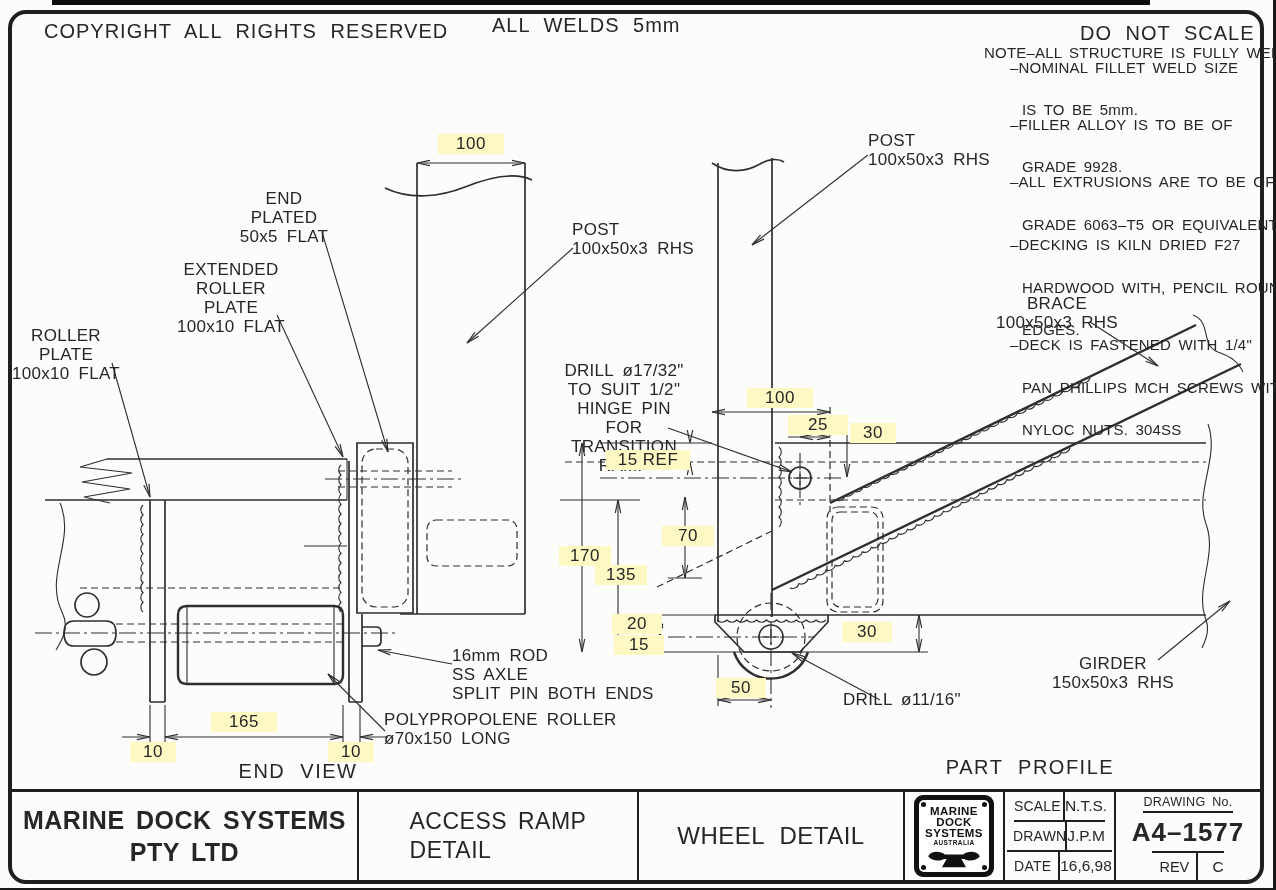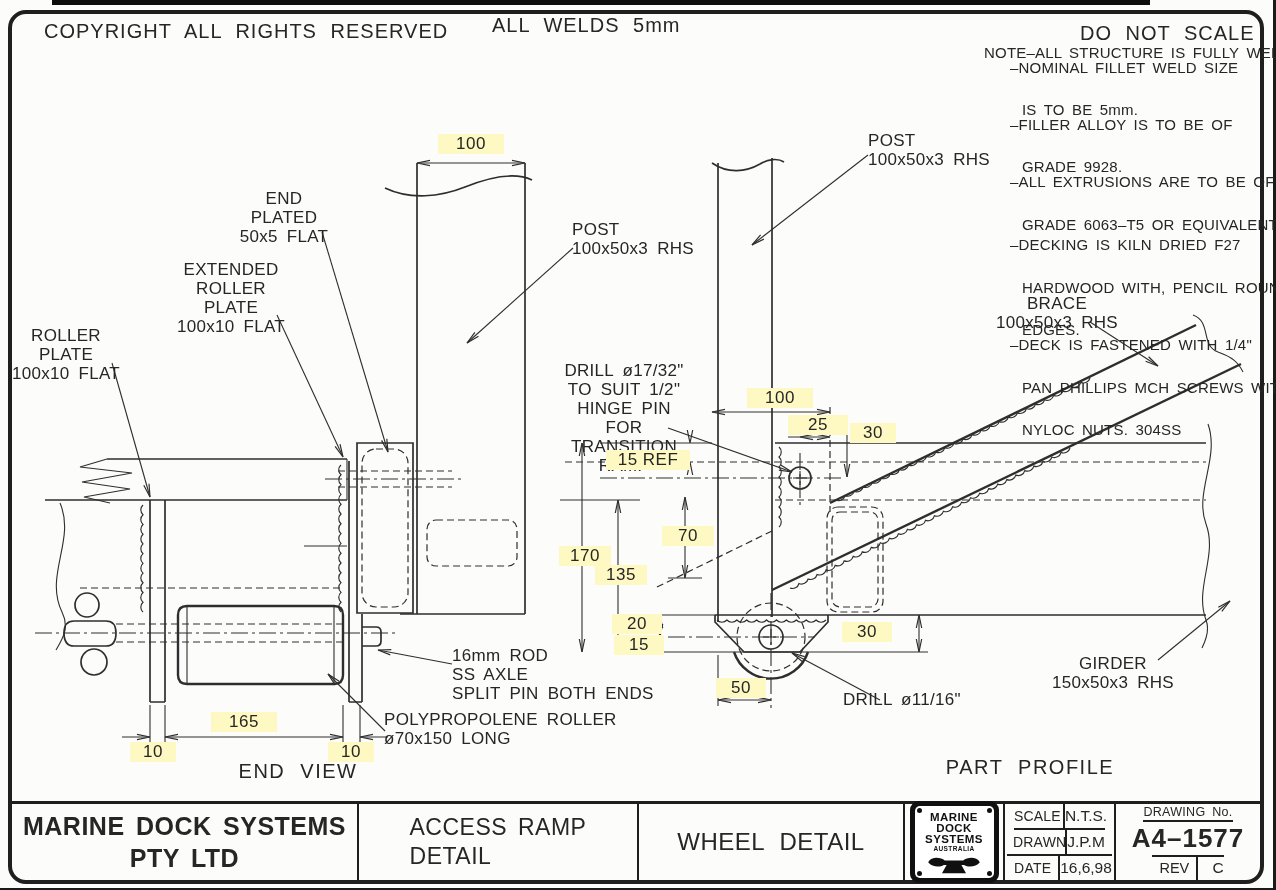--- a/index.html
+++ b/index.html
@@ -32,21 +32,21 @@
   .vtitle{position:absolute;font-size:20px;letter-spacing:1.5px;word-spacing:8px;text-align:center;white-space:pre;}
   
   #notes{position:absolute;left:984px;top:46px;width:292px;font-size:15px;letter-spacing:0.2px;
          word-spacing:3px;}
   .nl{line-height:14.6px;white-space:pre;}
   .ind0{padding-left:0;}
   .ind1{padding-left:26px;}
   .ind2{padding-left:38px;margin-top:28px;}
   .ngap{margin-top:6px;}
   
-  #tblock{position:absolute;left:0;right:0;bottom:0;height:79px;border-top:3px solid #1e1e1e;
+  #tblock{position:absolute;left:0;right:0;bottom:0;height:91px;border-top:3px solid #1e1e1e;
           display:flex;box-sizing:border-box;}
   .tcell{box-sizing:border-box;border-left:2.5px solid #1e1e1e;display:flex;align-items:center;
          justify-content:center;}
   .tcell:first-child{border-left:none;}
   #cell-company{width:345px;font-size:25px;font-weight:bold;text-align:center;line-height:1.3;
                 white-space:pre-line;letter-spacing:0.5px;word-spacing:4px;}
   #cell-project{width:280px;font-size:23px;text-align:left;line-height:1.25;white-space:pre-line;
                 letter-spacing:0.5px;word-spacing:4px;}
   #cell-sheet{width:266px;font-size:24px;letter-spacing:0.5px;word-spacing:8px;white-space:pre;}
   #cell-logo{width:100px;}
@@ -59,21 +59,21 @@
   #cell-panel{width:146px;display:flex;flex-direction:column;}
   #panel-hdr{height:21px;box-sizing:border-box;border-bottom:2.5px solid #1e1e1e;display:flex;
              align-items:center;justify-content:center;font-size:12.5px;letter-spacing:0.3px;word-spacing:3px;text-align:right;}
   #panel-no{height:38px;display:flex;align-items:center;justify-content:center;font-size:26px;
             font-weight:bold;letter-spacing:1px;}
   #panel-rev{height:29px;box-sizing:border-box;border-top:2.5px solid #1e1e1e;display:flex;}
   #rev-label{width:46px;box-sizing:border-box;border-right:2px solid #1e1e1e;display:flex;
              align-items:center;justify-content:center;font-size:14.5px;}
   #rev-value{flex:1;display:flex;align-items:center;justify-content:flex-start;padding-left:14px;font-size:15.5px;}
   
-  #logo{position:relative;width:80px;height:82px;background:#101010;border-radius:9px;padding-left:9px;}
+  #logo{position:relative;width:80px;height:82px;background:#101010;border-radius:9px;}
   #logo-inner{position:absolute;left:5px;top:5px;right:5px;bottom:5px;background:#ffffff;
               border-radius:5px;display:flex;flex-direction:column;align-items:center;}
   .logo-dot{position:absolute;width:5px;height:5px;background:#101010;border-radius:50%;}
   #logo-l1{margin-top:6px;}
   .logo-big{font-size:11.5px;font-weight:bold;line-height:11px;letter-spacing:0.4px;color:#111;}
   .logo-sm{font-size:6.5px;font-weight:bold;line-height:7px;letter-spacing:0.4px;color:#111;}
   #logo-cleat{margin-top:1px;}
 </style>
 </head>
 <body>

